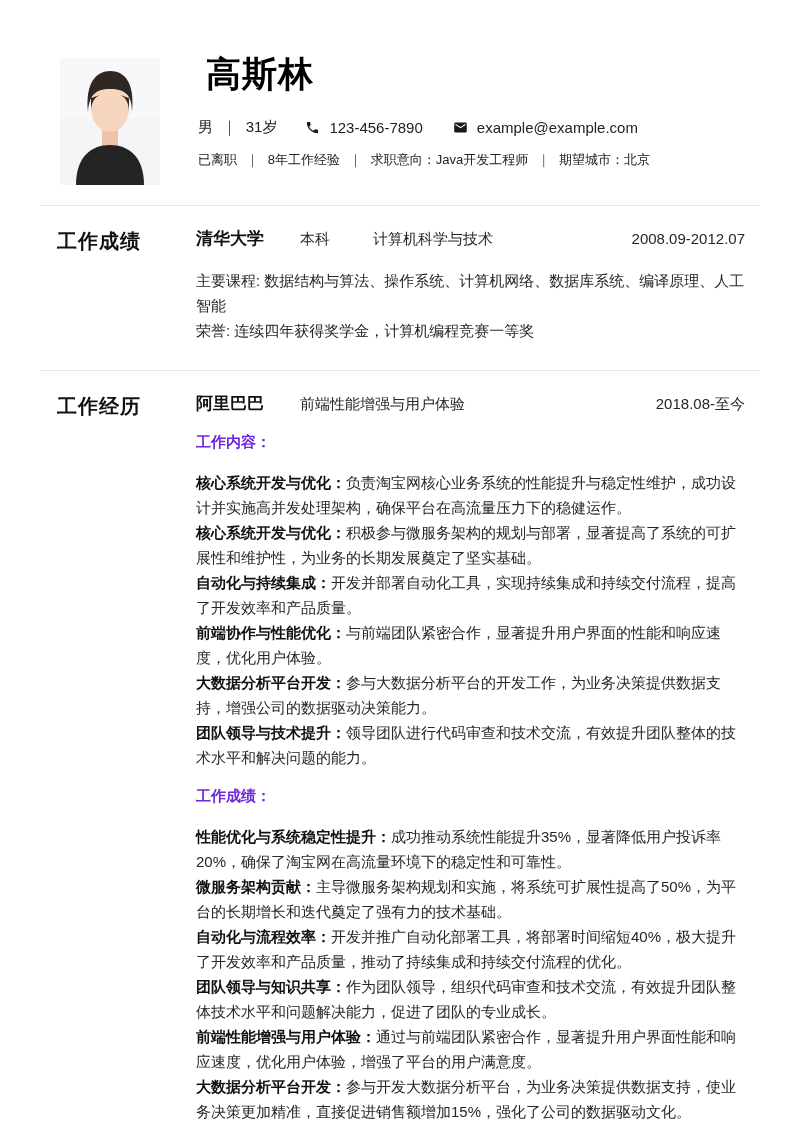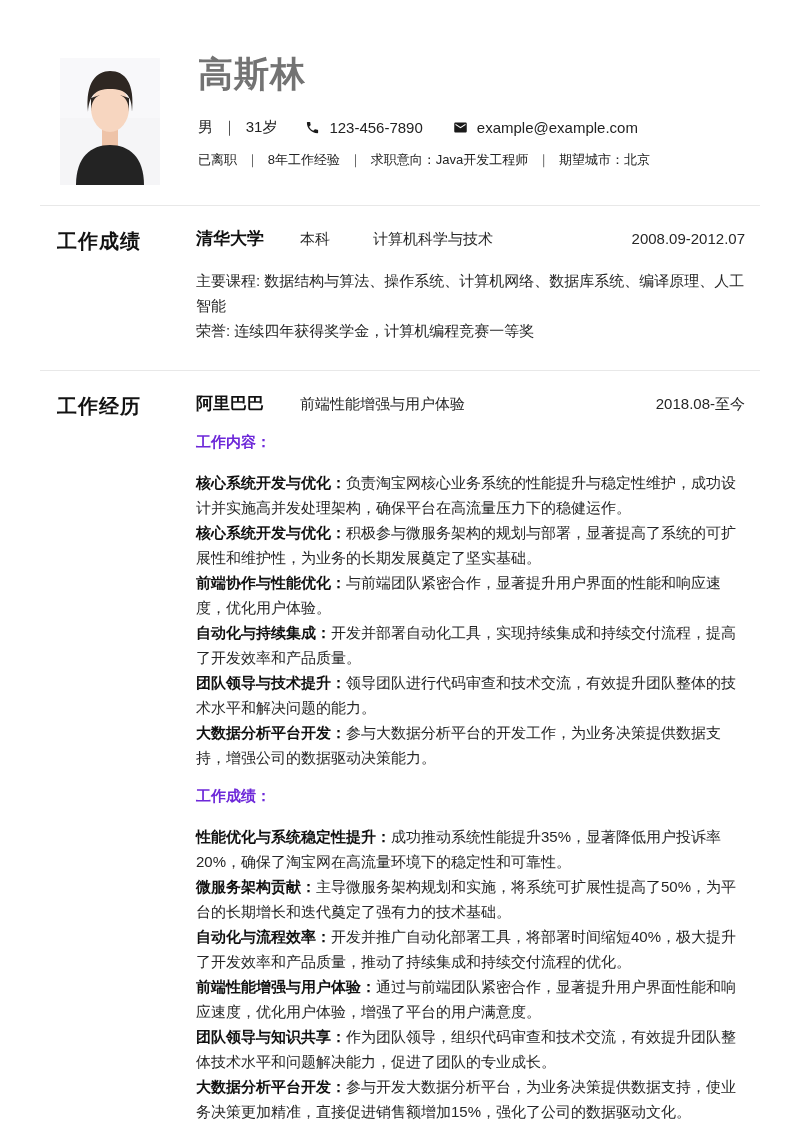--- a/index.html
+++ b/index.html
@@ -10,21 +10,21 @@
     font-family:"Liberation Sans","DejaVu Sans",sans-serif;
     color:#262626;
     overflow:hidden;
     box-sizing:border-box;
   }
   
   .header{display:flex;gap:38px;padding:58px 55px 0 60px;}
   .photo{width:100px;height:127px;flex:none;overflow:hidden;}
   .photo svg{display:block;width:100%;height:100%;}
   .header-info{flex:1;min-width:0;}
-  .candidate-name{margin:-4px 0 0;font-size:35px;line-height:40px;font-weight:700;color:#737373;letter-spacing:1px;}
+  .candidate-name{margin:-4px 8px 0;font-size:35px;line-height:40px;font-weight:700;color:#000000;letter-spacing:1px;}
   .contact-row{margin-top:24px;font-size:15px;color:#222222;display:flex;align-items:center;white-space:nowrap;}
   .status-row{margin-top:14px;font-size:13px;color:#222222;display:flex;align-items:center;white-space:nowrap;}
   .sep{margin:0 9px;color:#444444;}
   .icon{display:inline-flex;align-items:center;}
   .icon svg{width:15px;height:15px;}
   .icon-phone{margin-left:28px;margin-right:9px;}
   .icon-mail{margin-left:30px;margin-right:9px;}
   
   .divider{border:none;border-top:1px solid #e8e8e8;margin:0 40px;height:0;}
   .divider-1{margin-top:20px;}
@@ -119,30 +119,30 @@
     <div class="section-body">
       <div class="row">
         <span class="org">阿里巴巴</span>
         <span class="col-jobtitle">前端性能增强与用户体验</span>
         <span class="period">2018.08-至今</span>
       </div>
       <p class="block-label">工作内容：</p>
       <div>
           <p class="item"><b>核心系统开发与优化：</b><span>负责淘宝网核心业务系统的性能提升与稳定性维护，成功设计并实施高并发处理架构，确保平台在高流量压力下的稳健运作。</span></p>
           <p class="item"><b>核心系统开发与优化：</b><span>积极参与微服务架构的规划与部署，显著提高了系统的可扩展性和维护性，为业务的长期发展奠定了坚实基础。</span></p>
+          <p class="item"><b>自动化与持续集成：</b><span>开发并部署自动化工具，实现持续集成和持续交付流程，提高了开发效率和产品质量。</span></p>
           <p class="item"><b>前端协作与性能优化：</b><span>与前端团队紧密合作，显著提升用户界面的性能和响应速度，优化用户体验。</span></p>
-          <p class="item"><b>自动化与持续集成：</b><span>开发并部署自动化工具，实现持续集成和持续交付流程，提高了开发效率和产品质量。</span></p>
+          <p class="item"><b>大数据分析平台开发：</b><span>参与大数据分析平台的开发工作，为业务决策提供数据支持，增强公司的数据驱动决策能力。</span></p>
           <p class="item"><b>团队领导与技术提升：</b><span>领导团队进行代码审查和技术交流，有效提升团队整体的技术水平和解决问题的能力。</span></p>
-          <p class="item"><b>大数据分析平台开发：</b><span>参与大数据分析平台的开发工作，为业务决策提供数据支持，增强公司的数据驱动决策能力。</span></p>
         </div>
       <p class="block-label">工作成绩：</p>
       <div>
           <p class="item"><b>性能优化与系统稳定性提升：</b><span>成功推动系统性能提升35%，显著降低用户投诉率20%，确保了淘宝网在高流量环境下的稳定性和可靠性。</span></p>
           <p class="item"><b>微服务架构贡献：</b><span>主导微服务架构规划和实施，将系统可扩展性提高了50%，为平台的长期增长和迭代奠定了强有力的技术基础。</span></p>
           <p class="item"><b>自动化与流程效率：</b><span>开发并推广自动化部署工具，将部署时间缩短40%，极大提升了开发效率和产品质量，推动了持续集成和持续交付流程的优化。</span></p>
+          <p class="item"><b>团队领导与知识共享：</b><span>作为团队领导，组织代码审查和技术交流，有效提升团队整体技术水平和问题解决能力，促进了团队的专业成长。</span></p>
           <p class="item"><b>前端性能增强与用户体验：</b><span>通过与前端团队紧密合作，显著提升用户界面性能和响应速度，优化用户体验，增强了平台的用户满意度。</span></p>
-          <p class="item"><b>团队领导与知识共享：</b><span>作为团队领导，组织代码审查和技术交流，有效提升团队整体技术水平和问题解决能力，促进了团队的专业成长。</span></p>
           <p class="item"><b>大数据分析平台开发：</b><span>参与开发大数据分析平台，为业务决策提供数据支持，使业务决策更加精准，直接促进销售额增加15%，强化了公司的数据驱动文化。</span></p>
         </div>
     </div>
   </section>
 
 </div>
 
 </body></html>

